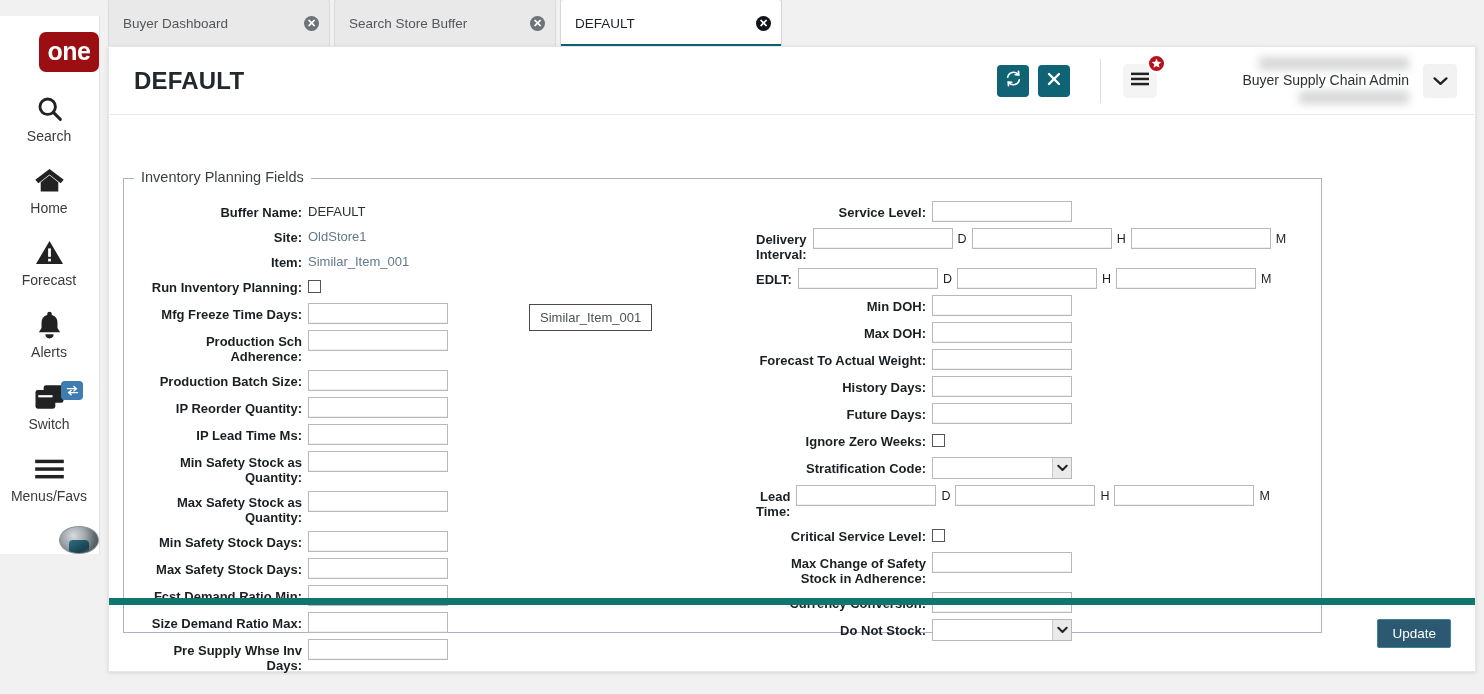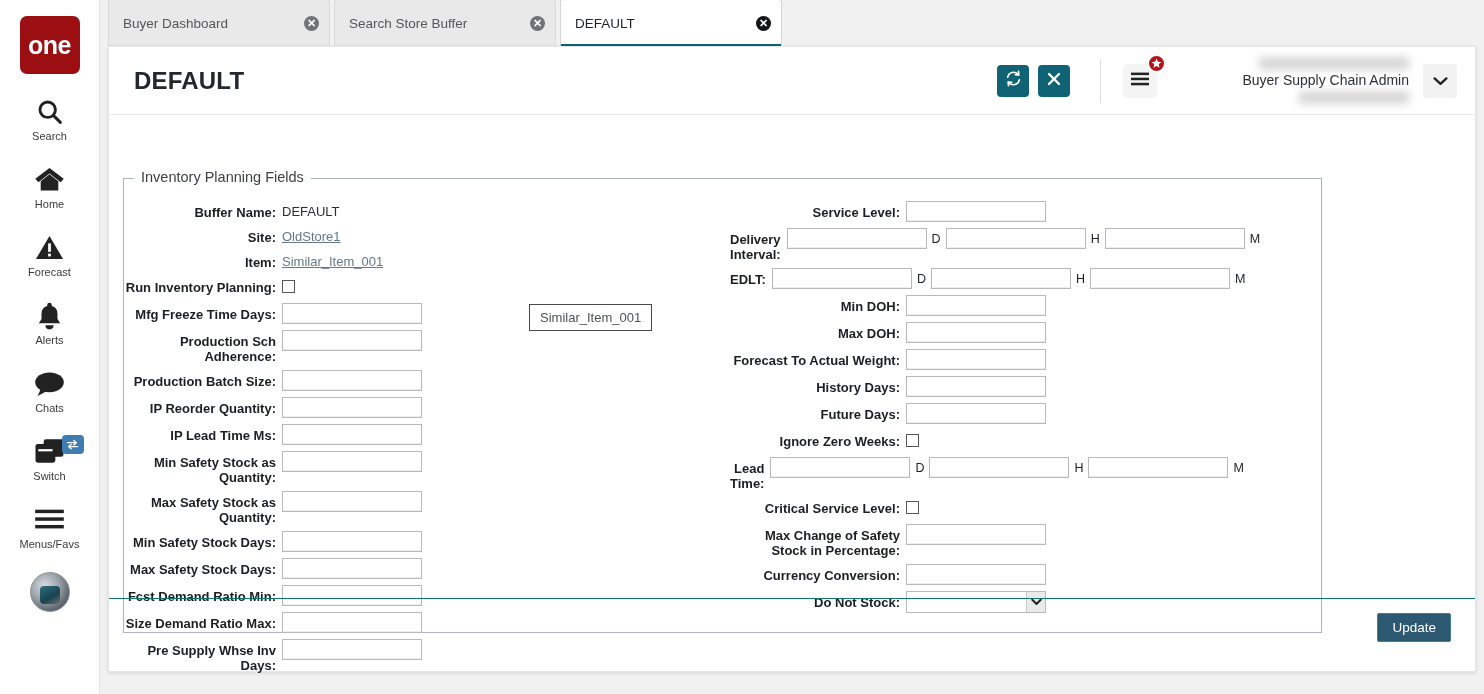--- a/index.html
+++ b/index.html
@@ -6,39 +6,39 @@
   html, body {
     margin: 0; padding: 0;
     width: 1484px; height: 694px;
     overflow: hidden;
     background: #f1f1f1;
     font-family: "Liberation Sans", sans-serif;
   }
 
   
   #rail {
-    position: absolute; left: 0; top: 0;
-    width: 100px; height: 694px;
+    position: absolute; left: 0; top: 16px;
+    width: 100px; height: 538px;
     background: #ffffff;
     border-right: 1px solid #e3e3e3;
-    display: flex; flex-direction: column; align-items: center;
+    display: flex; flex-direction: column; align-items: flex-end;
   }
   #logo {
     width: 60px; height: 58px; margin-top: 16px;
     background: #9b0e12; border-radius: 7px;
     display: flex; align-items: center; justify-content: center;
     color: #fff; font-size: 25px; font-weight: 700; letter-spacing: -.5px;
   }
   .rail-item {
     width: 100px; margin-top: 20px;
     display: flex; flex-direction: column; align-items: center;
     position: relative; cursor: pointer;
   }
   .rail-ico { height: 34px; display:flex; align-items:center; justify-content:center; color:#2b2b2b; }
-  .rail-lbl { font-size: 11px; color: #3a3a3a; margin-top: 2px; }
+  .rail-lbl { font-size: 14px; color: #3a3a3a; margin-top: 2px; }
   .switch-badge {
     position: absolute; right: 16px; top: 1px;
     width: 22px; height: 19px; border-radius: 4px;
     background: #3e7cb1; color: #fff;
     display: flex; align-items: center; justify-content: center;
     font-size: 11px; line-height: 1;
   }
   #avatar {
     width: 40px; height: 40px; border-radius: 50%;
     margin-top: 22px;
@@ -141,21 +141,21 @@
   }
   #legend {
     position: absolute; left: 10px; top: -10px;
     background: #ffffff; padding: 0 7px;
     font-size: 14.5px; color: #3b3f44;
   }
   .col { position: absolute; top: 22px; }
   #colL { left: 0px; width: 420px; }
   #colR { left: 606px; width: 430px; }
 
-  .row { display: flex; align-items: flex-start; margin-bottom: 6px; }
+  .row { display: flex; align-items: flex-start; margin-bottom: 6px; margin-left: 26px; }
   .lbl {
     font-size: 13px; font-weight: 700; color: #1b1f23;
     text-align: right; padding-top: 4px; line-height: 15px;
   }
   #colL .lbl { width: 152px; }
   #colR .lbl { width: 170px; }
   .ctl { margin-left: 6px; }
 
   .txt {
     width: 140px; height: 21px;
@@ -181,33 +181,33 @@
     display: flex; align-items: center; cursor: pointer;
   }
   .sel .selval { flex: 1; font-size: 12px; padding-left: 4px; color: #1b1f23; }
   .sel .arrow {
     width: 19px; height: 20px; background: #eaeaea;
     border-left: 1px solid #c9c9c9;
     display: flex; align-items: center; justify-content: center;
     font-size: 9px; color: #333;
   }
   .statval { font-size: 13px; color: #2b2f33; padding-top: 3px; }
-  .lnkval { font-size: 13px; color: #63788c; padding-top: 3px; cursor: pointer; text-decoration: underline; }
+  .lnkval { font-size: 13px; color: #63788c; padding-top: 3px; cursor: pointer; }
 
   #tooltip {
     position: absolute; left: 420px; top: 189px;
     border: 1px solid #4a4a4a; background: #ffffff;
     padding: 5px 10px; font-size: 13px; color: #4b5258;
   }
 
   
   #footer {
     position: absolute; left: 0; bottom: 0;
     width: 100%; height: 73px;
-    border-top: 1px solid #0f766e;
+    border-top: 7px solid #0f766e;
     display: flex; align-items: flex-start; justify-content: flex-end;
     padding: 14px 24px 0 0;
   }
   #updatebtn {
     background: #2c5871; color: #ffffff;
     border: 1px solid #3f8296;
     border-radius: 2px;
     font-size: 13.5px; padding: 6px 14px;
     cursor: pointer; font-family: "Liberation Sans", sans-serif;
   }
@@ -254,29 +254,20 @@
   <div class="rail-item">
     <div class="rail-ico">
       <svg width="27" height="29" viewBox="0 0 22 24" fill="#222">
         <path d="M11 1.4 a1.9 1.9 0 0 1 1.9 1.9 v.9 a6.6 6.6 0 0 1 4.7 6.3 v4.3 l2.2 3.6 H2.2 L4.4 14.8 v-4.3 a6.6 6.6 0 0 1 4.7 -6.3 v-.9 A1.9 1.9 0 0 1 11 1.4 Z"></path>
         <path d="M7.6 20.1 h6.8 a3.4 3.4 0 0 1 -6.8 0 Z"></path>
       </svg>
     </div>
     <div class="rail-lbl">Alerts</div>
   </div>
 
-  <div class="rail-item">
-    <div class="rail-ico">
-      <svg width="31" height="27" viewBox="0 0 26 22" fill="#222">
-        <ellipse cx="13" cy="10" rx="12" ry="8.3"></ellipse>
-        <path d="M5.5 16 L3 21.4 L10.5 17.4 Z"></path>
-      </svg>
-    </div>
-    <div class="rail-lbl">Chats</div>
-  </div>
 
   <div class="rail-item">
     <div class="rail-ico">
       <svg width="33" height="28" viewBox="0 0 28 24" fill="#222">
         <rect x="9" y="2" width="17" height="15" rx="2"></rect>
         <rect x="2" y="6" width="17" height="16" rx="2"></rect>
         <rect x="4.4" y="10.4" width="12.2" height="1.9" fill="#fff"></rect>
       </svg>
     </div>
     <div class="switch-badge">
@@ -499,57 +490,70 @@
           </div>
           <div class="row">
             <div class="lbl">Future Days:</div>
             <div class="ctl"><input class="txt" type="text" style=""></div>
           </div>
           <div class="row">
             <div class="lbl">Ignore Zero Weeks:</div>
             <div class="ctl"><span class="chk"></span></div>
           </div>
           <div class="row">
-            <div class="lbl">Lead Time:</div>
-            <div class="ctl">
-              <div class="dhm">
-                <input class="txt small" type="text" style="">
-                <span class="unit">D</span>
-                <input class="txt small" type="text" style="">
-                <span class="unit">H</span>
-                <input class="txt small" type="text" style="">
-                <span class="unit">M</span>
-              </div>
-            </div>
-          </div>
-          <div class="row">
-            <div class="lbl">Critical Service Level:</div>
-            <div class="ctl"><span class="chk"></span></div>
-          </div>
-          <div class="row">
-            <div class="lbl">Max Change of Safety Stock in Percentage:</div>
-            <div class="ctl"><input class="txt" type="text" style=""></div>
-          </div>
-          <div class="row">
-            <div class="lbl">Currency Conversion:</div>
-            <div class="ctl"><input class="txt" type="text" style=""></div>
-          </div>
-          <div class="row">
-            <div class="lbl">Do Not Stock:</div>
+            <div class="lbl">Stratification Code:</div>
             <div class="ctl">
               <div class="sel">
                 <span class="selval"></span>
                 <span class="arrow">
                   <svg width="11" height="8" viewBox="0 0 11 8" fill="none" stroke="#222" stroke-width="2" stroke-linecap="round" stroke-linejoin="round">
                     <path d="M1.3 1.8 L5.5 6 L9.7 1.8"></path>
                   </svg>
                 </span>
               </div>
             </div>
           </div>
+          <div class="row">
+            <div class="lbl">Lead Time:</div>
+            <div class="ctl">
+              <div class="dhm">
+                <input class="txt small" type="text" style="">
+                <span class="unit">D</span>
+                <input class="txt small" type="text" style="">
+                <span class="unit">H</span>
+                <input class="txt small" type="text" style="">
+                <span class="unit">M</span>
+              </div>
+            </div>
+          </div>
+          <div class="row">
+            <div class="lbl">Critical Service Level:</div>
+            <div class="ctl"><span class="chk"></span></div>
+          </div>
+          <div class="row">
+            <div class="lbl">Max Change of Safety Stock in Adherence:</div>
+            <div class="ctl"><input class="txt" type="text" style=""></div>
+          </div>
+          <div class="row">
+            <div class="lbl">Currency Conversion:</div>
+            <div class="ctl"><input class="txt" type="text" style=""></div>
+          </div>
+          <div class="row">
+            <div class="lbl">Do Not Stock:</div>
+            <div class="ctl">
+              <div class="sel">
+                <span class="selval"></span>
+                <span class="arrow">
+                  <svg width="11" height="8" viewBox="0 0 11 8" fill="none" stroke="#222" stroke-width="2" stroke-linecap="round" stroke-linejoin="round">
+                    <path d="M1.3 1.8 L5.5 6 L9.7 1.8"></path>
+                  </svg>
+                </span>
+              </div>
+            </div>
+          </div>
         </div>
     </div>
 
     <div id="tooltip">Similar_Item_001</div>
   </div>
 
   <div id="footer">
     <button id="updatebtn">Update</button>
   </div>
 </div>

